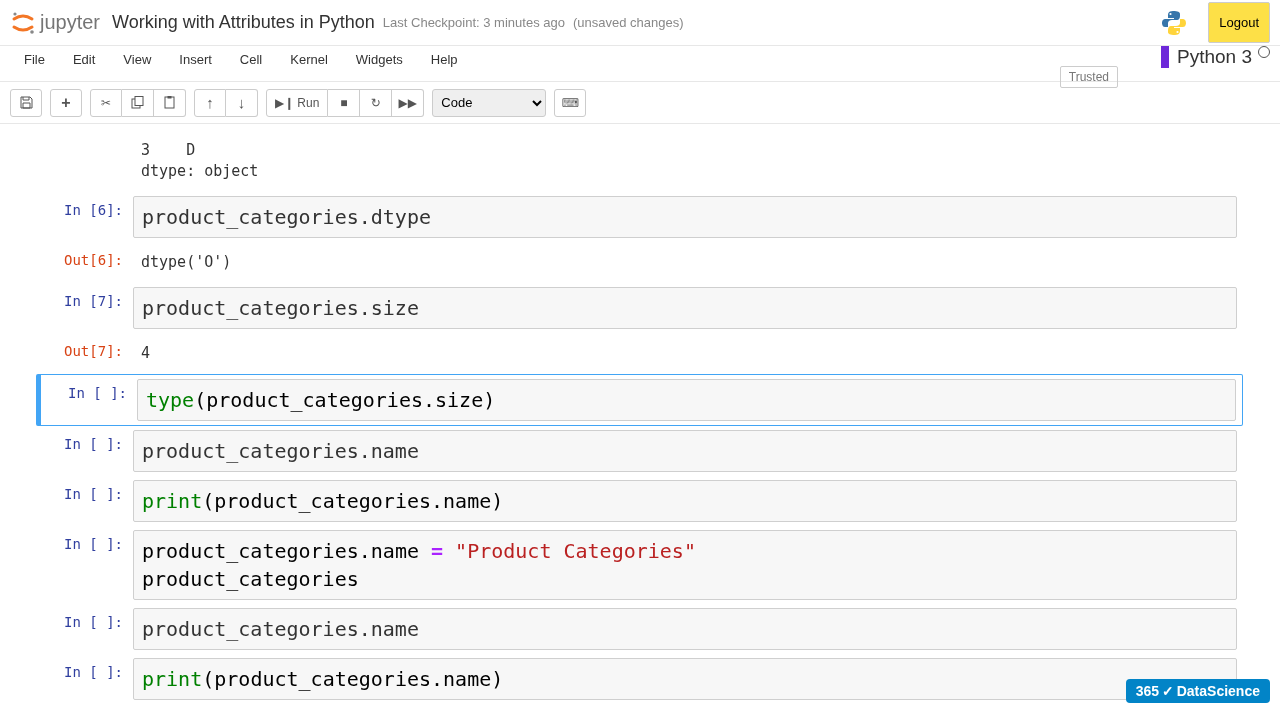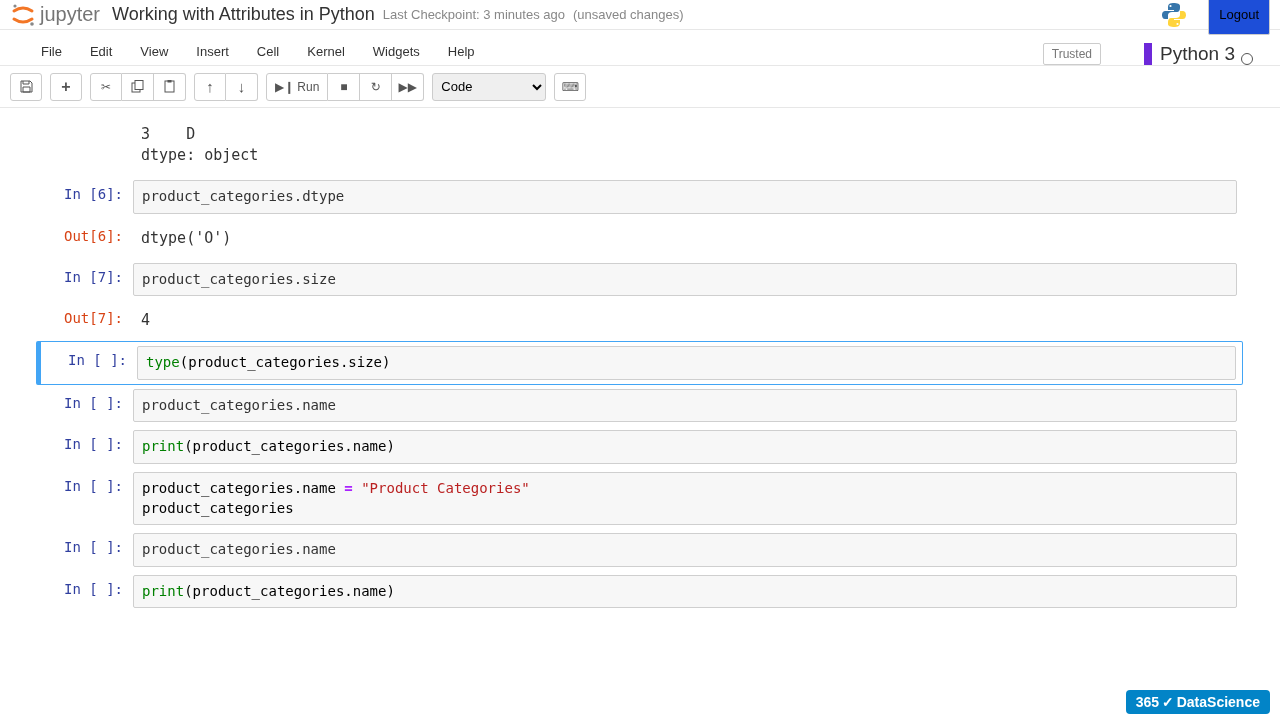--- a/index.html
+++ b/index.html
@@ -1,30 +1,30 @@
 <!DOCTYPE html>
 <html><head>
 <meta charset="utf-8">
 <style>
 * { box-sizing: border-box; margin: 0; padding: 0; }
 body { font-family: "Helvetica Neue", Helvetica, Arial, sans-serif; font-size: 14px; color: #333; background: #fff; width: 1280px; height: 720px; overflow: hidden; }
 
 
-#header { height: 30px; padding: 5px 10px; display: flex; align-items: center; border-bottom: 1px solid #e7e7e7; }
+#header { height: 46px; padding: 5px 10px; display: flex; align-items: center; border-bottom: 1px solid #e7e7e7; }
 .jupyter-logo { display: inline-flex; align-items: center; font-size: 20px; color: #757575; font-weight: 400; }
 .jupyter-logo svg { margin-right: 4px; }
 .notebook-name { font-size: 18px; color: #333; margin-left: 12px; }
 .checkpoint { color: #888; font-size: 13px; margin-left: 8px; text-align: right; }
 .autosave { color: #888; font-size: 13px; margin-left: 8px; }
 .spacer { flex: 1; }
 .python-logo { width: 28px; height: 28px; margin-right: 20px; display: inline-block; }
-.logout-btn { border: 1px solid #ccc; padding: 12px 10px; background: #1d4ed8; font-size: 13px; border-radius: 2px; cursor: pointer; }
-
-
-#menubar { height: 36px; border-bottom: 1px solid #e7e7e7; display: flex; align-items: flex-end; padding: 0 27px; }
+.logout-btn { border: 1px solid #ccc; padding: 12px 10px; background: #fde047; font-size: 13px; border-radius: 2px; cursor: pointer; }
+
+
+#menubar { height: 36px; border-bottom: 1px solid #e7e7e7; display: flex; align-items: flex-start; padding: 0 10px; }
 .menu-item { padding: 6px 14px; cursor: pointer; font-size: 13px; color: #333; }
 .trusted { border: 1px solid #ccc; border-radius: 2px; padding: 3px 8px; font-size: 12px; color: #777; margin-right: 20px; cursor: pointer; margin-top: 20px; }
 .kernel-name { font-size: 19px; border-left: 8px solid #6d28d9; padding-left: 8px; margin-right: 6px; margin-left: 23px; }
 .kernel-indicator { width: 12px; height: 12px; border: 1.5px solid #555; border-radius: 50%; display: inline-block; }
 
 
 #toolbar { height: 42px; border-bottom: 1px solid #e7e7e7; display: flex; align-items: center; padding: 0 10px; gap: 0; }
 .tb-group { display: flex; margin-right: 8px; }
 .tb-btn { width: 32px; height: 28px; border: 1px solid #ccc; background: #fff; display: flex; align-items: center; justify-content: center; font-size: 12px; cursor: pointer; color: #555; }
 .tb-btn:not(:first-child) { border-left: none; }
@@ -36,29 +36,29 @@
 
 #notebook-container { padding: 6px 0; background: #fff; margin: 0 auto; width: 100%; max-width: 1206px; }
 #notebook { background: #fff; }
 
 
 .cell { display: flex; padding: 4px 6px; }
 .cell.selected { border: 1px solid #42a5f5; border-left: 5px solid #42a5f5; background: #fff; margin-left: -1px; border-radius: 2px; }
 .prompt { width: 90px; text-align: right; padding: 6px 10px 6px 0; font-family: monospace; font-size: 14px; flex-shrink: 0; }
 .input-prompt { color: #303F9F; }
 .output-prompt { color: #D84315; }
-.input-area { flex: 1; border: 1px solid #cfcfcf; border-radius: 2px; background: #f7f7f7; padding: 6px 8px; font-family: monospace; font-size: 14px; line-height: 1.4; white-space: pre; }
+.input-area { flex: 1; border: 1px solid #cfcfcf; border-radius: 2px; background: #f7f7f7; padding: 6px 8px; font-family: monospace; font-size: 20px; line-height: 1.4; white-space: pre; }
 .output-area { flex: 1; padding: 6px 8px; font-family: monospace; font-size: 15px; line-height: 1.4; white-space: pre; }
 .str { color: #BA2121; }
 .nm { color: #000; }
 .op { color: #AA22FF; font-weight: bold; }
 .bn { color: #008000; }
 
 
-.watermark { position: fixed; bottom: 6px; right: 10px; background: #0284c7; color: #fff; padding: 4px 10px; border-radius: 4px; font-size: 14px; font-weight: 600; display: flex; align-items: center; gap: 3px; }
+.watermark { position: fixed; bottom: 17px; right: 10px; background: #0284c7; color: #fff; padding: 4px 10px; border-radius: 4px; font-size: 14px; font-weight: 600; display: flex; align-items: center; gap: 3px; }
 </style>
 </head>
 <body>
 
 <div id="header">
   <span class="jupyter-logo">
     <svg width="26" height="26" viewBox="0 0 26 26">
       <circle cx="5" cy="4" r="1.6" fill="#888"></circle>
       <path d="M4 9 Q13 3 22 9" stroke="#f37626" stroke-width="3" fill="none" stroke-linecap="round"></path>
       <path d="M4 17 Q13 23 22 17" stroke="#f37626" stroke-width="3" fill="none" stroke-linecap="round"></path>

